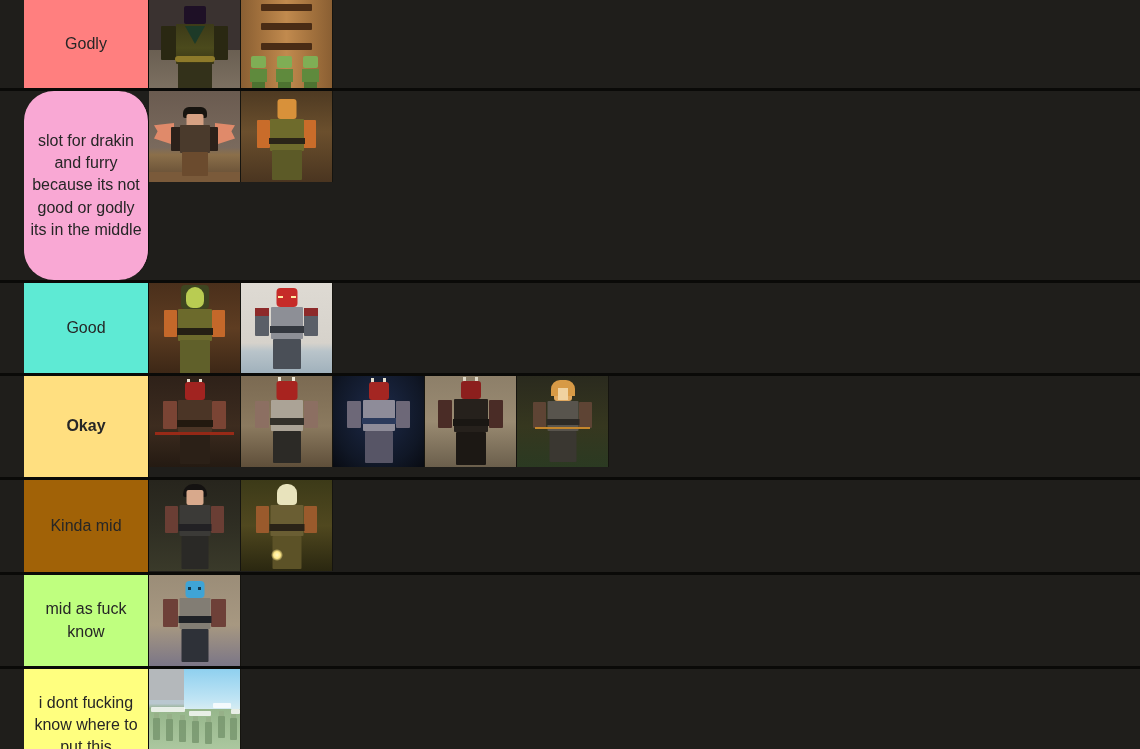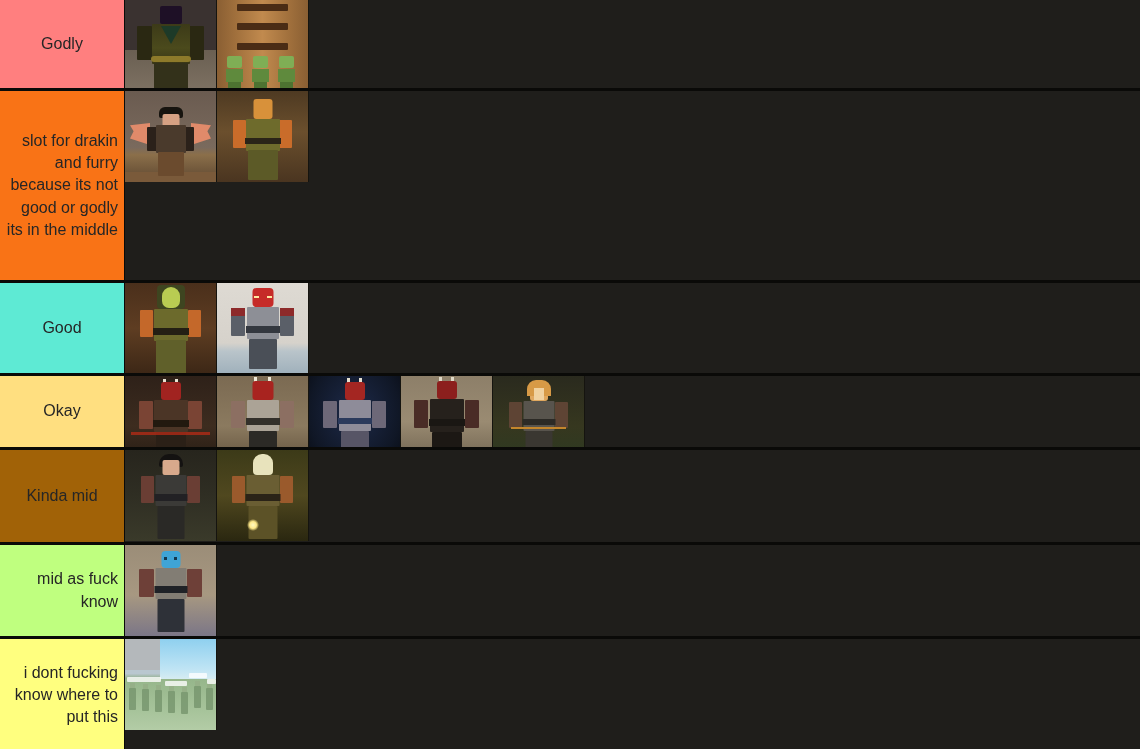--- a/index.html
+++ b/index.html
@@ -63,28 +63,29 @@
     border-bottom: 3px solid #0a0a08;
     width: 1140px;
     box-sizing: border-box;
   }
   .tier-label {
     width: 125px;
     min-width: 125px;
     display: flex;
     align-items: center;
     justify-content: center;
-    text-align: right;
+    text-align: center;
     box-sizing: border-box;
     padding: 3px 6px;
     color: #262626;
     font-size: 16px;
     line-height: 1.38;
     word-wrap: break-word;
     border-right: 1px solid #0a0a08;
+    margin-left: 24px;
   }
   .tier-items {
     flex: 1;
     display: flex;
     align-items: flex-start;
     background: #1f1e1b;
     overflow: hidden;
   }
   .thumb {
     width: 91px;
@@ -311,21 +312,21 @@
             </div>
             <div class="gob g3">
               <div class="gh"></div>
               <div class="gt"></div>
               <div class="gl"></div>
             </div>
           </div>
         </div>
       </div>
       <div class="tier-row" style="height: 192px;">
-        <div class="tier-label" style="background: #f97316; color: rgb(38, 38, 38);">slot for drakin and furry because its not good or godly its in the middle</div>
+        <div class="tier-label" style="background: #f9a8d4; color: rgb(38, 38, 38); border-radius: 30px;">slot for drakin and furry because its not good or godly its in the middle</div>
         <div class="tier-items">
           <div class="thumb t2a">
             <div class="scene"></div>
             <div class="floor"></div>
             <div class="wingL"></div>
             <div class="wingR"></div>
             <div class="armL"></div>
             <div class="armR"></div>
             <div class="hair"></div>
             <div class="head"></div>
@@ -364,21 +365,21 @@
             <div class="shR"></div>
             <div class="head"></div>
             <div class="eyeL"></div>
             <div class="eyeR"></div>
             <div class="torso"></div>
             <div class="belt"></div>
             <div class="legs"></div>
           </div>
         </div>
       </div>
-      <div class="tier-row" style="height: 74px;">
+      <div class="tier-row" style="height: 104px; font-weight: bold;">
         <div class="tier-label" style="background: rgb(255, 223, 128); color: rgb(38, 38, 38);">Okay</div>
         <div class="tier-items">
           <div class="thumb t4a">
             <div class="scene"></div>
             <div class="hornL"></div>
             <div class="hornR"></div>
             <div class="armL"></div>
             <div class="armR"></div>
             <div class="head"></div>
             <div class="torso"></div>

